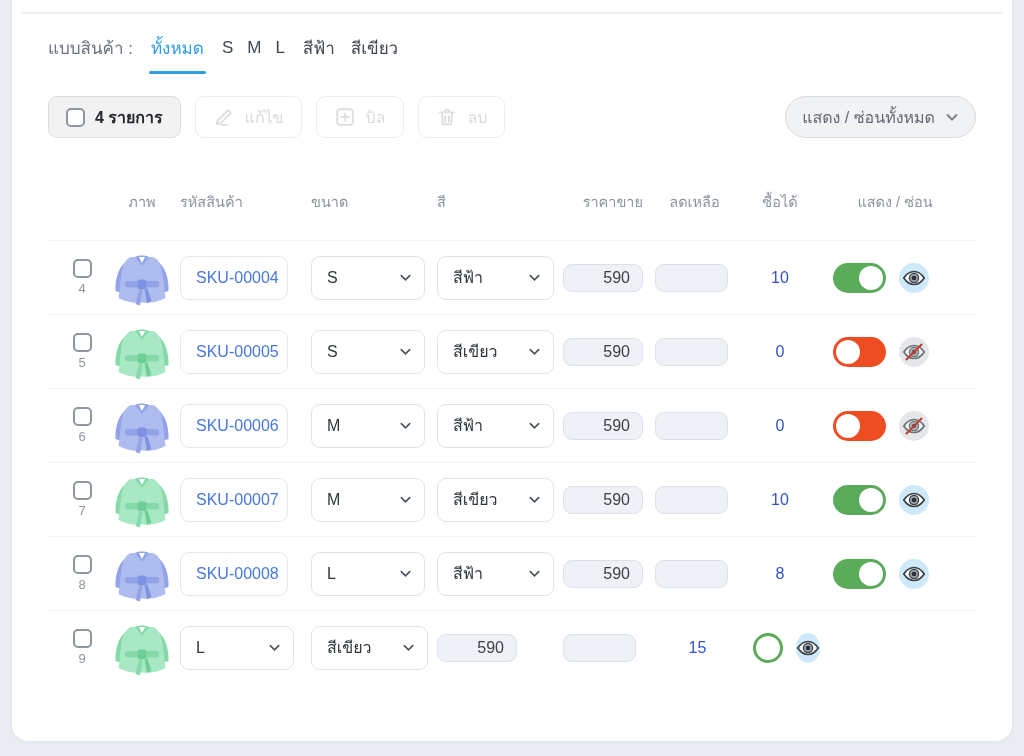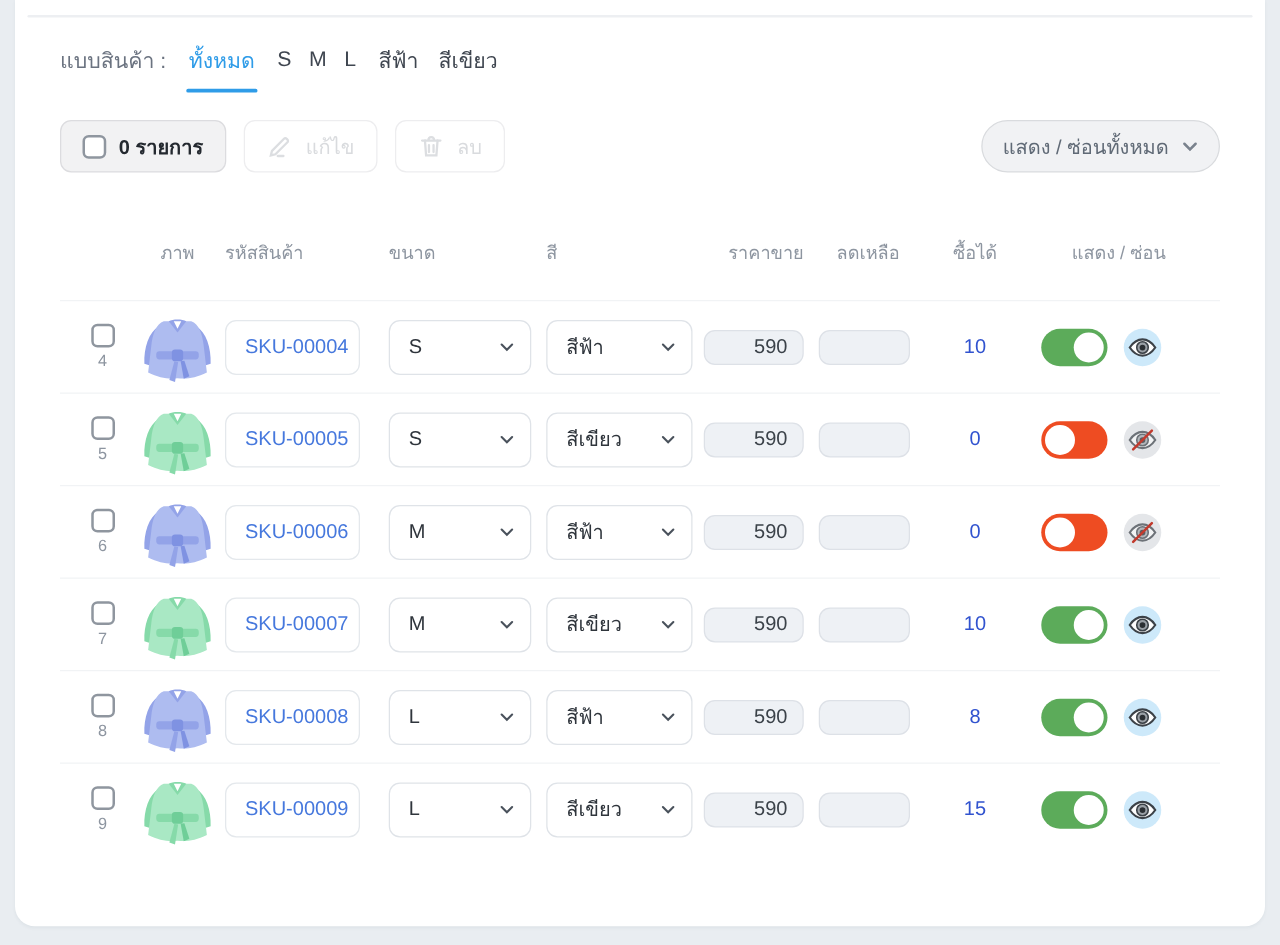--- a/index.html
+++ b/index.html
@@ -88,30 +88,39 @@
       <span class="tab">S</span>
       <span class="tab" style="margin-left:-4px">M</span>
       <span class="tab" style="margin-left:-4px">L</span>
       <span class="tab">สีฟ้า</span>
       <span class="tab" style="margin-left:-2px">สีเขียว</span>
     </div>
 
     <div class="toolbar">
       <div class="btn btn-select">
         <span class="checkbox"></span>
-        <span>0 รายการ</span>
+        <span>4 รายการ</span>
       </div>
       <div class="btn btn-disabled">
         <span style="display:flex">
           <svg width="22" height="22" viewBox="0 0 24 24" fill="none" stroke-width="2" stroke-linecap="round">
             <path d="M5 16 L15.5 5.5 a1.6 1.6 0 0 1 2.3 0 l0.7 0.7 a1.6 1.6 0 0 1 0 2.3 L8 19 l-4 1 z"></path>
             <path d="M10 20.5 h5"></path>
           </svg>
         </span>
         <span>แก้ไข</span>
+      </div>
+      <div class="btn btn-disabled">
+        <span style="display:flex">
+          <svg width="22" height="22" viewBox="0 0 24 24" fill="none" stroke-width="2" stroke-linecap="round">
+            <rect x="3.5" y="3.5" width="17" height="17" rx="3"></rect>
+            <path d="M12 8 v8 M8 12 h8"></path>
+          </svg>
+        </span>
+        <span>บิล</span>
       </div>
       <div class="btn btn-disabled">
         <span style="display:flex">
           <svg width="22" height="22" viewBox="0 0 24 24" fill="none" stroke-width="2" stroke-linecap="round">
             <path d="M4 7 h16 M9.5 7 c0-2 1-3 2.5-3 s2.5 1 2.5 3"></path>
             <path d="M6.5 7 l1 13 h9 l1-13"></path>
             <path d="M10 11 v6 M14 11 v6"></path>
           </svg>
         </span>
         <span>ลบ</span>
@@ -472,23 +481,20 @@
           <path fill="var(--j2)" d="M25 11 l7 9 7-9 c-3-2 -11-2 -14 0 z"></path>
           <path fill="#ffffff" d="M29 11 l3 6 3-6 z"></path>
           <rect x="15" y="35" width="34" height="6.5" rx="2.5" fill="var(--j2)"></rect>
           <rect x="27.5" y="33.5" width="9" height="9.5" rx="2.5" fill="var(--j3)"></rect>
           <path fill="var(--j2)" d="M29.5 43 l-4 15 4.5 1.5 2.5-16 z"></path>
           <path fill="var(--j3)" d="M34.5 43 l2.5 14 4.5-2 -4-12.5 z"></path>
         </svg>
       </span>
     </div>
     <div>
-            <div class="sku-box">SKU-00009</div>
-          </div>
-    <div>
       <div class="select size">
         <span>L</span>
         <span style="display:flex">
           <svg width="13" height="13" viewBox="0 0 14 14" fill="none" stroke="#4a525c" stroke-width="1.8" stroke-linecap="round">
                   <path d="M2.5 5 L7 9.5 L11.5 5"></path>
                 </svg>
         </span>
       </div>
     </div>
     <div>

